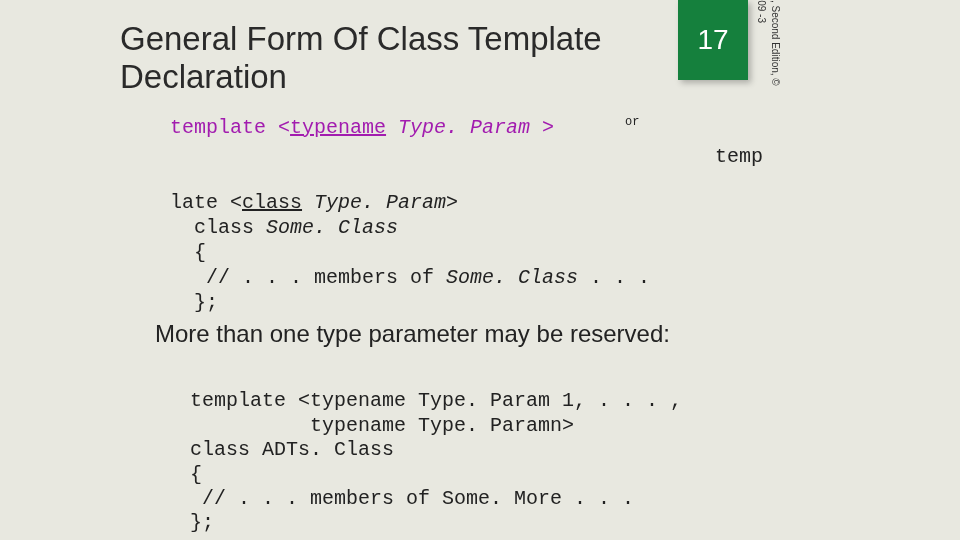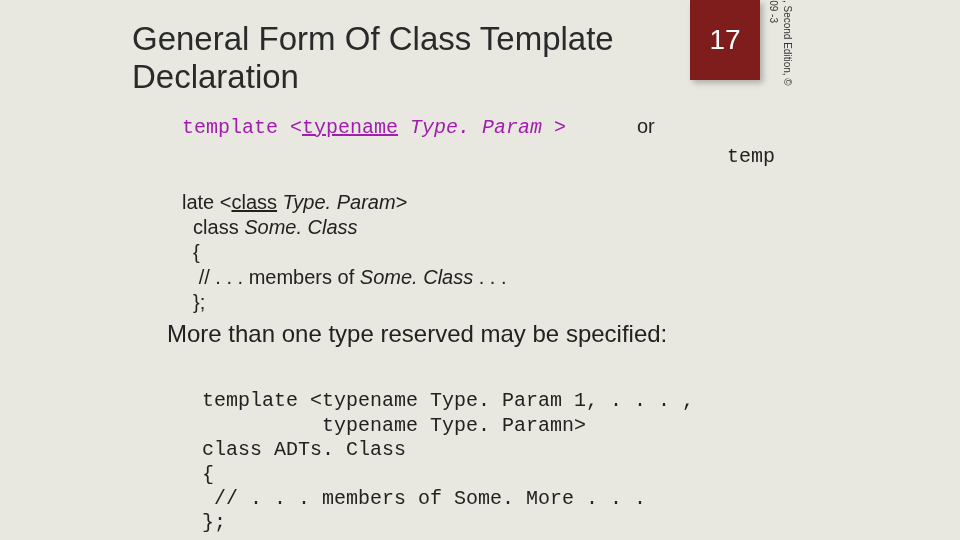--- a/index.html
+++ b/index.html
@@ -11,78 +11,77 @@
     font-family: Arial, Helvetica, sans-serif;
     position: relative;
     overflow: hidden;
     color: #222;
   }
   .slide {
     width: 808px;
     height: 540px;
     position: relative;
     box-sizing: border-box;
-    margin-left: 12px;
   }
   .title {
     position: absolute;
     left: 120px;
     top: 20px;
     width: 640px;
     font-size: 33px;
     font-weight: 400;
     color: #2a2a2a;
     line-height: 1.15;
   }
   .page-badge {
     position: absolute;
     right: 60px;
     top: 0;
     width: 70px;
     height: 80px;
-    background: #7f1d1d;
+    background: #15803d;
     color: #fff;
     font-size: 28px;
     display: flex;
     align-items: center;
     justify-content: center;
     box-shadow: 3px 3px 6px rgba(0,0,0,0.25);
   }
   .body-area {
     position: absolute;
     left: 170px;
     top: 115px;
     width: 630px;
     font-family: "Courier New", monospace;
     font-size: 20px;
     line-height: 1.25;
     color: #a21caf;
   }
   .line { white-space: pre; }
   .or-word {
-    font-family: Liberation Sans, sans-serif;
-    font-size: 20px;
+    font-family: Liberation Mono, monospace;
+    font-size: 12px;
     position: absolute;
     left: 625px;
     top: 115px;
     white-space: pre;
   }
   .temp-word {
     font-family: "Courier New", monospace;
     font-size: 20px;
     position: absolute;
     left: 715px;
     top: 145px;
     text-align: right;
   }
   .block2 {
     position: absolute;
     left: 170px;
     top: 165px;
-    font-family: Liberation Sans, sans-serif;
+    font-family: Liberation Mono, monospace;
     font-size: 20px;
     line-height: 1.25;
     white-space: pre;
   }
   .under { text-decoration: underline; }
   .ital { font-style: italic; }
   .subheading {
     position: absolute;
     left: 155px;
     top: 320px;
@@ -131,21 +130,21 @@
   <div class="temp-word">temp</div>
 
   <div class="block2">
 <span>late &lt;</span><span class="under">class</span><span class="ital"> Type. Param</span><span>&gt;</span>
 <span>  class </span><span class="ital">Some. Class</span>
 <span>  {</span>
 <span>   // . . . members of </span><span class="ital">Some. Class</span><span> . . .</span>
 <span>  };</span>
   </div>
 
-  <div class="subheading">More than one type reserved may be specified:</div>
+  <div class="subheading">More than one type parameter may be reserved:</div>
 
   <div class="block3">
 <span>template &lt;typename Type. Param 1, . . . ,</span>
 <span>          typename Type. Paramn&gt;</span>
 <span>class ADTs. Class</span>
 <span>{</span>
 <span> // . . . members of Some. More . . .</span>
 <span>};</span>
   </div>
 

